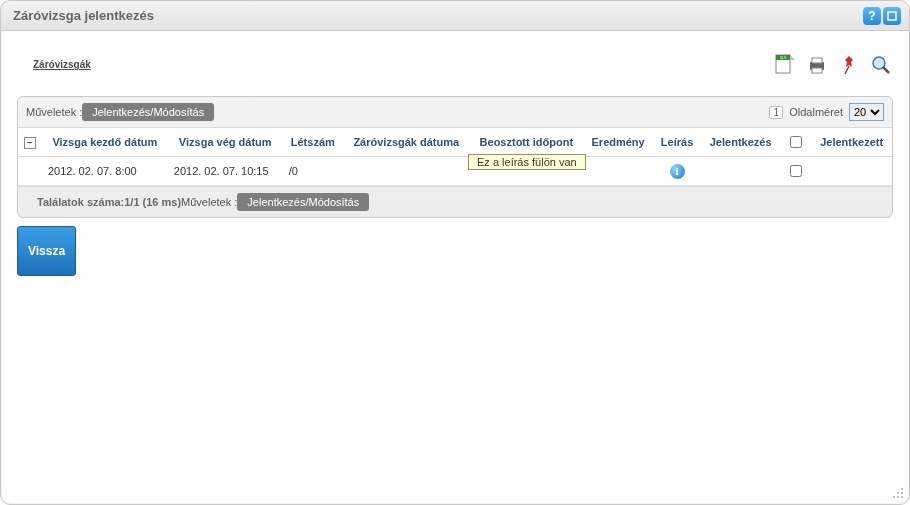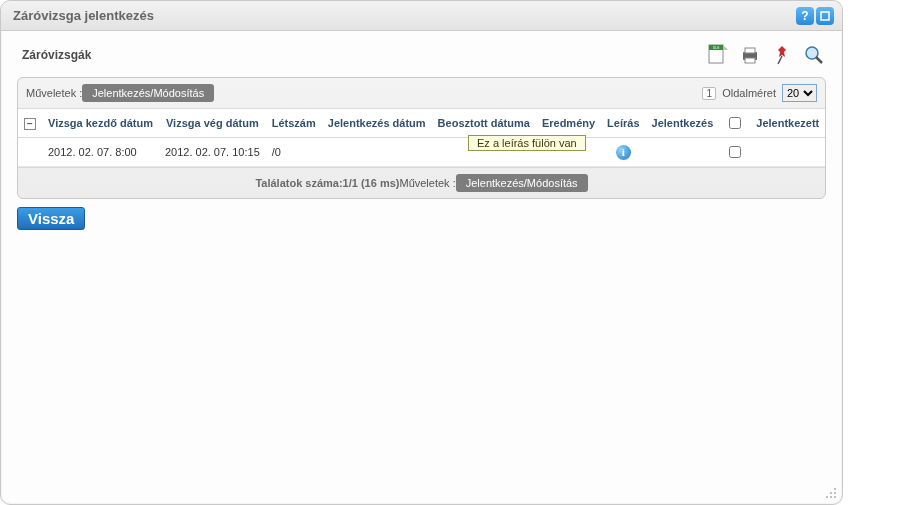--- a/index.html
+++ b/index.html
@@ -4,21 +4,21 @@
 <style>
   * { box-sizing: border-box; }
   body {
     margin: 0;
     font-family: Verdana, Arial, sans-serif;
     font-size: 11px;
     color: #333;
     background: #fff;
   }
   .window {
-    width: 843px;
+    width: 910px;
     height: 505px;
     border: 1px solid #c8c8c8;
     border-radius: 10px;
     background: #fdfdfd;
     box-shadow: inset 0 0 2px #ddd;
     position: relative;
     overflow: hidden;
   }
   .titlebar {
     height: 30px;
@@ -49,24 +49,25 @@
 
   .content { padding: 12px 16px 0 16px; }
 
   .page-head {
     display: flex;
     justify-content: space-between;
     align-items: center;
     margin-bottom: 10px;
   }
   .page-head h2 {
-    margin: 5px;
-    font-size: 12px;
+    margin: 16px;
+    font-size: 10px;
     font-weight: bold;
     color: #4a4a4a;
+    text-decoration: underline;
   }
   .toolicons { display: flex; gap: 8px; align-items: center; }
   .toolicons .ti { width: 24px; height: 24px; cursor: pointer; display:flex; align-items:center; justify-content:center; }
 
   .panel {
     border: 1px solid #c9c9c9;
     border-radius: 6px;
     background: linear-gradient(#f3f3f3,#ececec);
     position: relative;
   }
@@ -144,35 +145,35 @@
     border:1px solid #96964a;
     color:#3b3b10;
     font-size:11px;
     padding:1px 8px;
     z-index:10;
     white-space:nowrap;
   }
 
   .panel-bottom {
     display:flex;
-    justify-content: center;
+    justify-content: flex-start;
     align-items:center;
-    padding: 6px 0;
+    padding: 6px 19px;
     border-top:1px solid #d9d9d9;
   }
   .panel-bottom .count { color:#6a6a6a; font-weight:bold; font-size:11px; }
 
   .back-btn {
     margin-top: 8px;
     background: linear-gradient(#3a9de6,#1f6fb9);
     color:#fff;
     border:1px solid #1b5a94;
     border-radius:3px;
-    padding:2px 10px;
-    font-size:15px;
+    padding:17px 10px;
+    font-size:12px;
     font-weight:bold;
     cursor:pointer;
   }
 
   .resize-grip {
     position:absolute;
     right:4px; bottom:4px;
     width:14px; height:14px;
     cursor: se-resize;
     color:#aaa;
@@ -248,22 +249,22 @@
 
       <table class="grid">
         <thead>
           <tr>
             <th class="center" style="width:22px">
               <span class="colbtn">−</span>
             </th>
             <th>Vizsga kezdő dátum</th>
             <th>Vizsga vég dátum</th>
             <th>Létszám</th>
-            <th>Jelentkezés dátum</th>
-            <th>Beosztott dátuma</th>
+            <th>Záróvizsgák dátuma</th>
+            <th>Beosztott időpont</th>
             <th>Eredmény</th>
             <th>Leírás</th>
             <th>Jelentkezés</th>
             <th class="center" style="width:22px">
               <input type="checkbox" class="rowcheck" style="">
             </th>
             <th>Jelentkezett</th>
           </tr>
         </thead>
         <tbody>

